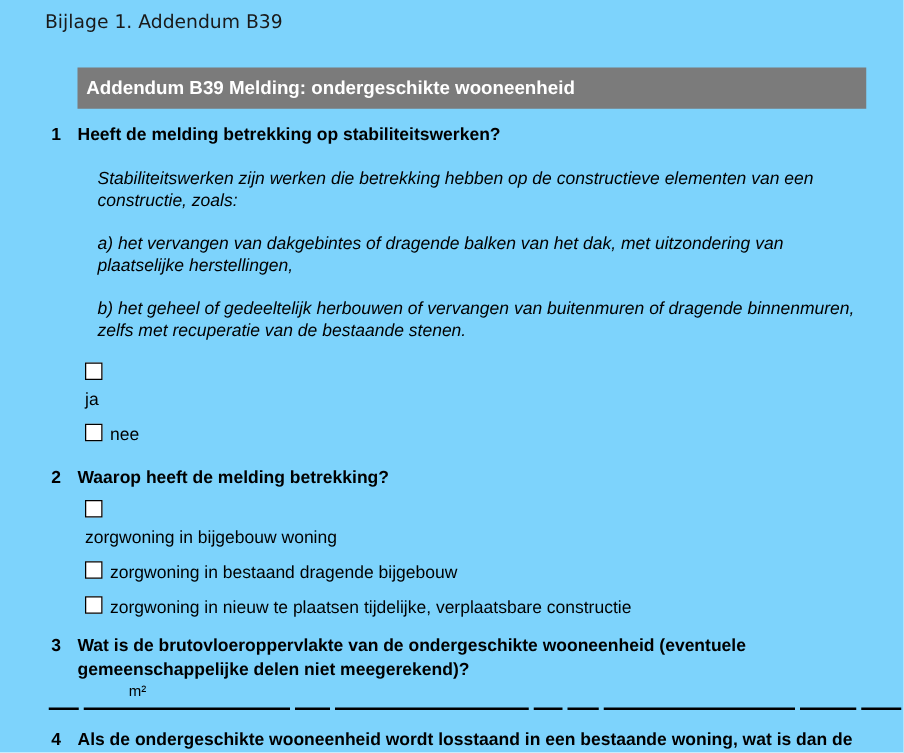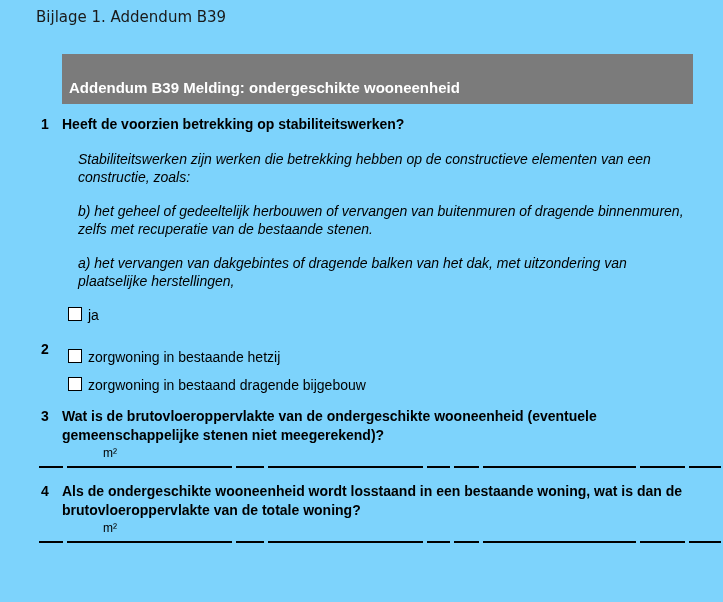--- a/index.html
+++ b/index.html
@@ -23,21 +23,21 @@
   }
   .header-bar {
     margin: 28px 0 0 62px;
     width: 631px;
     box-sizing: border-box;
     background: #7b7b7b;
     color: #ffffff;
     font-weight: bold;
     font-size: 15px;
     line-height: 19px;
-    padding: 24px 8px 7px 7px;
+    padding: 7px 8px 7px 7px;
   }
   .q {
     display: grid;
     grid-template-columns: 21px 1fr;
     margin: 0 10px 0 41px;
   }
   .qnum {
     font-weight: bold;
     font-size: 14px;
     line-height: 19px;
@@ -57,21 +57,21 @@
   .q2 { margin-top: 16px; }
   .q3 { margin-top: 13px; }
   .q4 { margin-top: 14px; }
   .opt {
     display: flex;
     align-items: flex-start;
     gap: 6px;
     margin-left: 6px;
     margin-top: 10px;
   }
-  .opt.first { margin-top: 7px; }
+  .opt.first { margin-top: 7px; flex-direction: column; }
   .q2 .opt.first { margin-top: 8px; }
   .cb {
     width: 12px;
     height: 12px;
     border: 1.6px solid #000;
     background: #fff;
     flex: none;
     margin-top: 1px;
   }
   .opt-label {
@@ -104,49 +104,58 @@
 
   <div class="page-title">Bijlage 1. Addendum B39</div>
 
   <div class="header-bar">
     <span>Addendum B39 Melding: ondergeschikte wooneenheid</span>
   </div>
 
   <section class="q q1">
     <div class="qnum">1</div>
     <div class="qbody">
-      <div class="qtext">Heeft de voorzien betrekking op stabiliteitswerken?</div>
+      <div class="qtext">Heeft de melding betrekking op stabiliteitswerken?</div>
       <p class="note">Stabiliteitswerken zijn werken die betrekking hebben op de constructieve elementen van een constructie, zoals:</p>
+      <p class="note">a) het vervangen van dakgebintes of dragende balken van het dak, met uitzondering van plaatselijke herstellingen,</p>
       <p class="note">b) het geheel of gedeeltelijk herbouwen of vervangen van buitenmuren of dragende binnenmuren, zelfs met recuperatie van de bestaande stenen.</p>
-      <p class="note">a) het vervangen van dakgebintes of dragende balken van het dak, met uitzondering van plaatselijke herstellingen,</p>
       <div class="opt first">
         <span class="cb"></span>
         <span class="opt-label">ja</span>
+      </div>
+      <div class="opt">
+        <span class="cb"></span>
+        <span class="opt-label">nee</span>
       </div>
     </div>
   </section>
 
   <section class="q q2">
     <div class="qnum">2</div>
     <div class="qbody">
+      <div class="qtext">Waarop heeft de melding betrekking?</div>
       <div class="opt first">
         <span class="cb"></span>
-        <span class="opt-label">zorgwoning in bestaande hetzij</span>
+        <span class="opt-label">zorgwoning in bijgebouw woning</span>
       </div>
       <div class="opt">
         <span class="cb"></span>
         <span class="opt-label">zorgwoning in bestaand dragende bijgebouw</span>
+      </div>
+      <div class="opt">
+        <span class="cb"></span>
+        <span class="opt-label">zorgwoning in nieuw te plaatsen tijdelijke, verplaatsbare constructie</span>
       </div>
     </div>
   </section>
 
   <section class="q q3">
     <div class="qnum">3</div>
     <div class="qbody">
-      <div class="qtext">Wat is de brutovloeroppervlakte van de ondergeschikte wooneenheid (eventuele gemeenschappelijke stenen niet meegerekend)?</div>
+      <div class="qtext">Wat is de brutovloeroppervlakte van de ondergeschikte wooneenheid (eventuele gemeenschappelijke delen niet meegerekend)?</div>
       <div class="unit-row">m²</div>
     </div>
   </section>
   <div class="answer-line">
     <span class="seg" style="width:24px"></span>
     <span class="seg" style="width:165px"></span>
     <span class="seg" style="width:28px"></span>
     <span class="seg" style="width:155px"></span>
     <span class="seg" style="width:23px"></span>
     <span class="seg" style="width:25px"></span>

